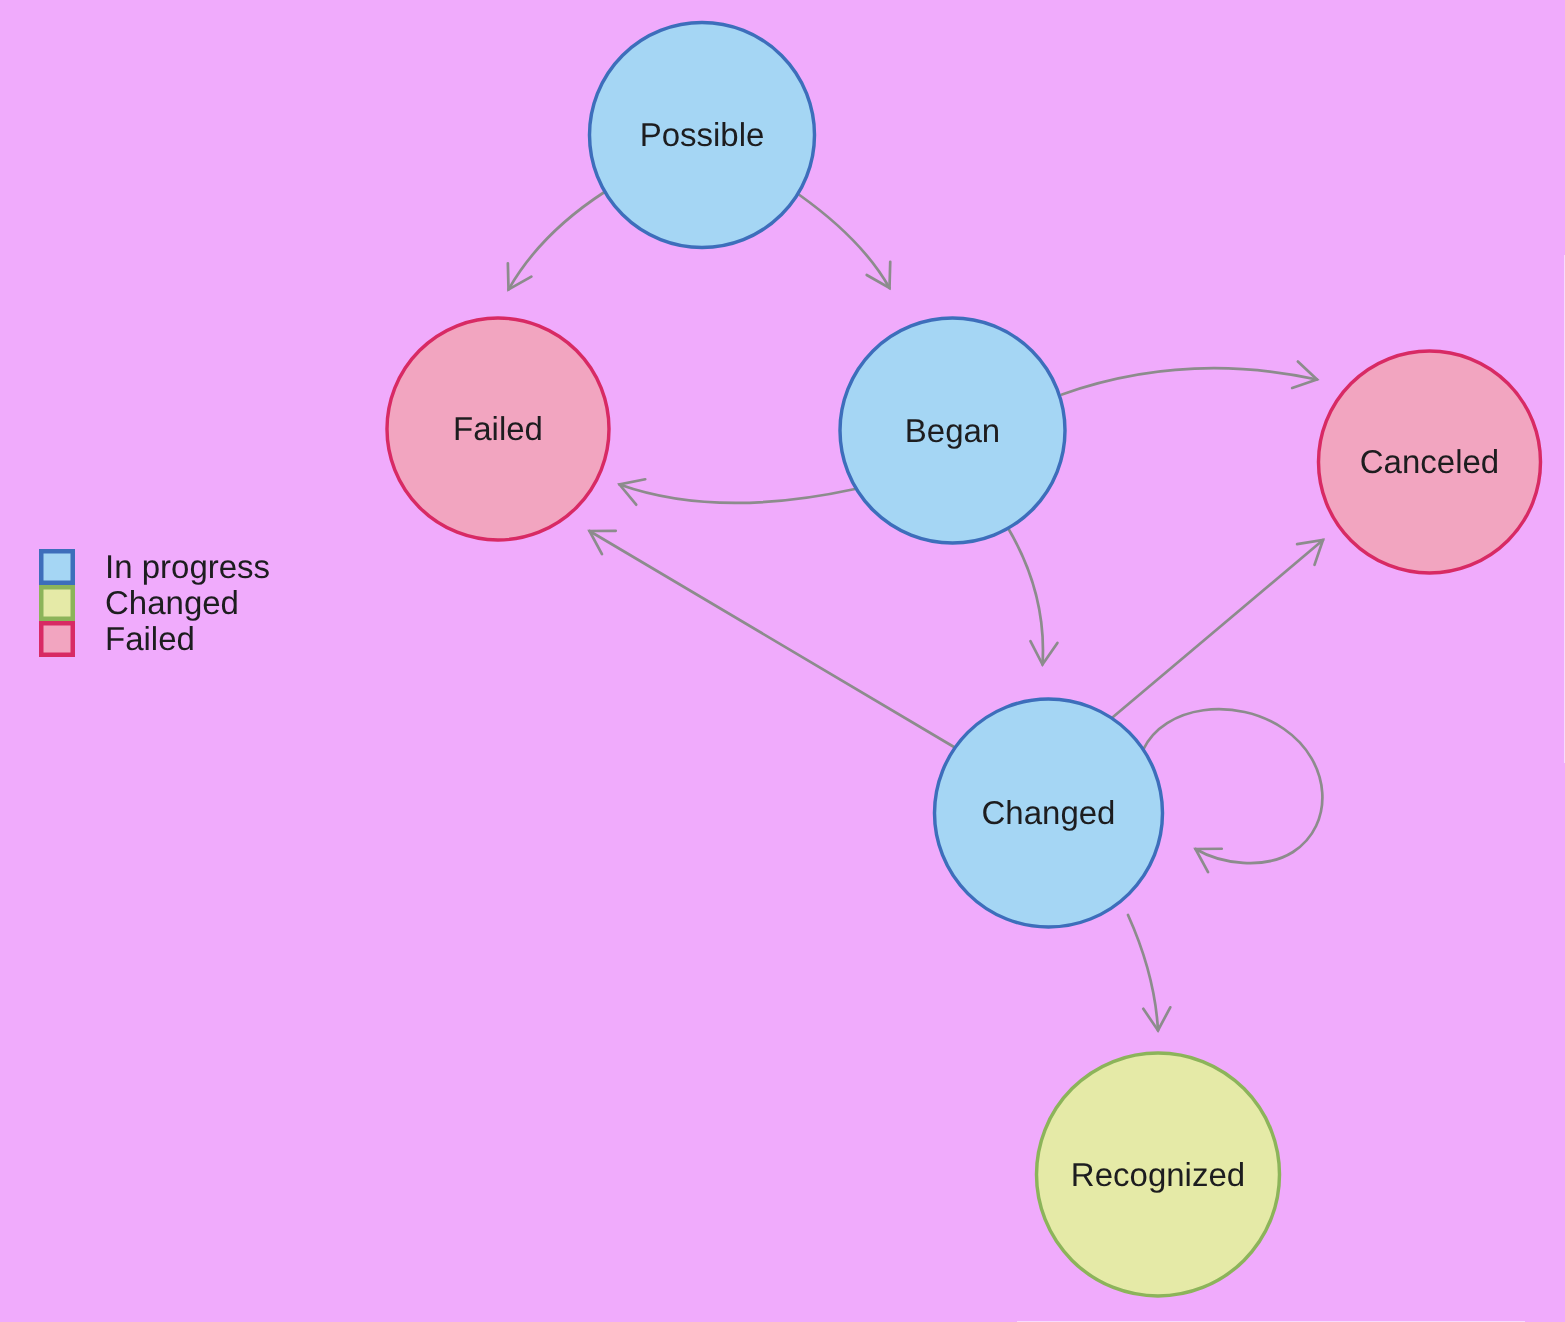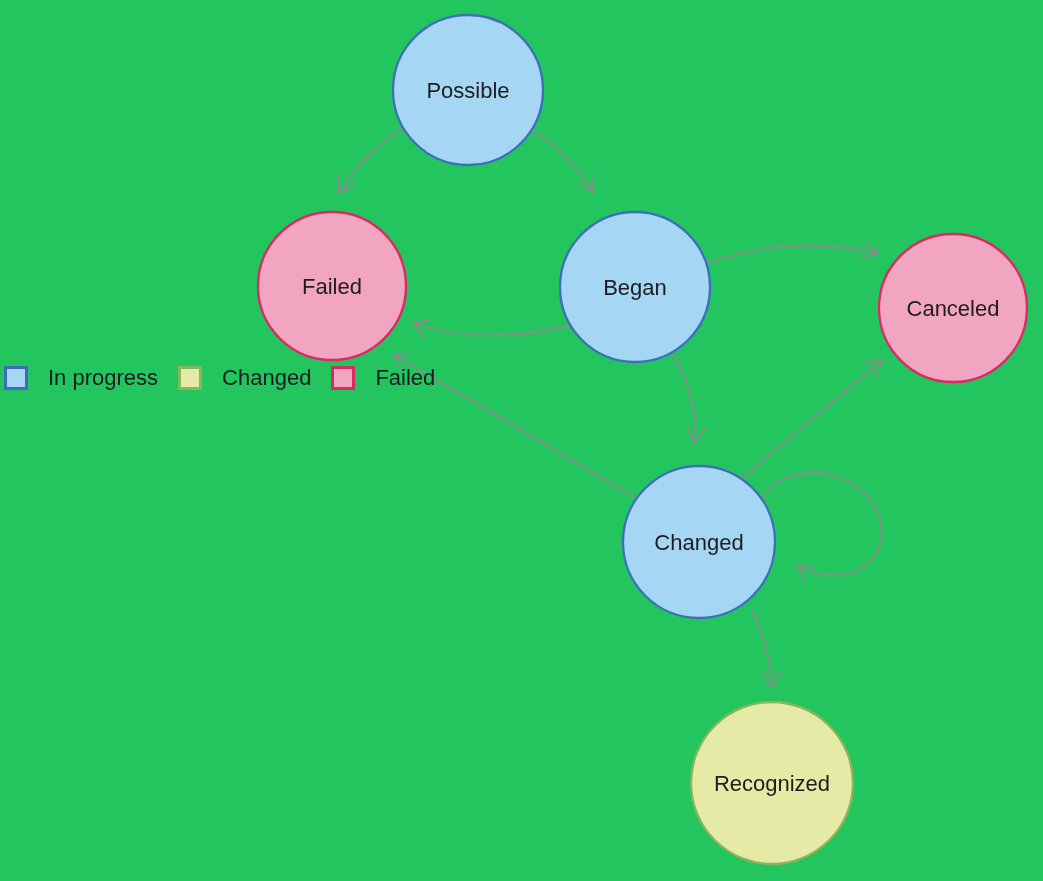--- a/index.html
+++ b/index.html
@@ -9,21 +9,21 @@
   html, body {
     margin: 0;
     padding: 0;
     background: #ffffff;
     font-family: "Liberation Sans", sans-serif;
   }
   .stage {
     position: relative;
     width: 1043px;
     height: 881px;
-    background: #22c55e;
+    background: #f0abfc;
     overflow: hidden;
   }
   svg.diagram {
     position: absolute;
     left: 0;
     top: 0;
   }
   .edge {
     fill: none;
     stroke: var(--arrow-color);
@@ -35,25 +35,24 @@
   }
   .node-label {
     font-family: "Liberation Sans", sans-serif;
     font-size: 22px;
     fill: var(--text-color);
     text-anchor: middle;
     dominant-baseline: central;
   }
   .legend {
     position: absolute;
-    left: 4px;
+    left: 26px;
     top: 366px;
     display: flex;
-    flex-direction: row;
-    gap: 20px;
+    flex-direction: column;
   }
   .legend-row {
     display: flex;
     align-items: center;
     gap: 20px;
   }
   .legend-swatch {
     width: 18px;
     height: 18px;
     border: 3px solid;

